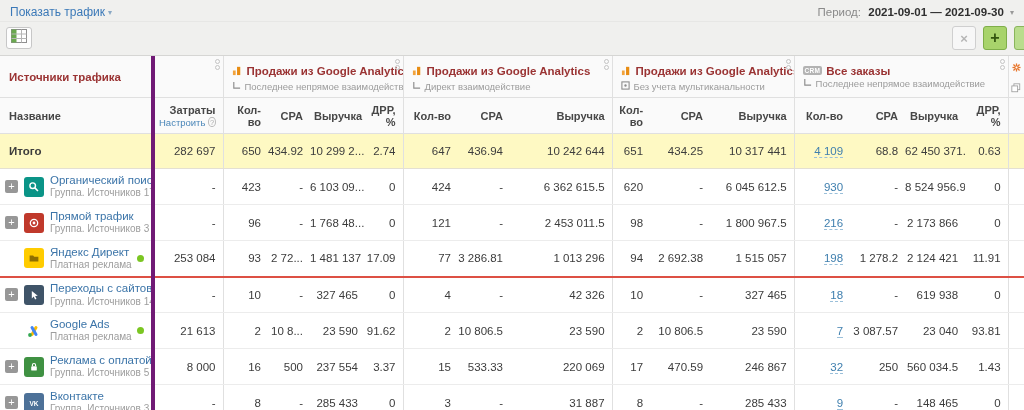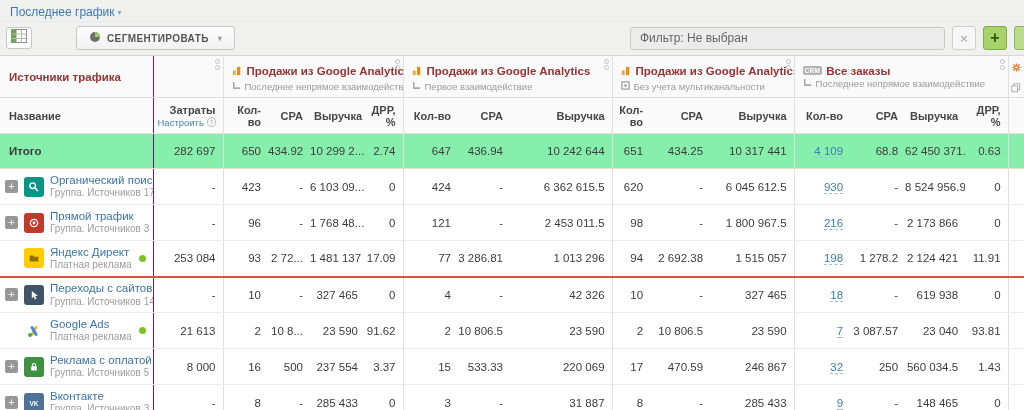--- a/index.html
+++ b/index.html
@@ -32,21 +32,21 @@
   .btn-clear { background:#f7f7f7; border:1px solid #cfcfcf; color:#b5b5b5; font-weight:bold; }
   .btn-add { background:#a8d36b; border:1px solid #7fae49; color:#33550f; font-weight:bold; font-size:16px; }
   .btn-sliver { width:14px; height:24px; margin-left:7px; margin-right:-10px; background:#b9dd8d; border:1px solid #8ab55c; border-radius:3px; }
 
   
   .table-wrap { position:absolute; top:55px; left:0; width:1024px; height:355px; background:#fff;
                 border-top:1px solid #d6d6d4; overflow:hidden; }
   table { border-collapse:collapse; table-layout:fixed; width:1024px; }
   th, td { padding:0; font-weight:normal; }
   .gs { border-left:1px solid #e0e0e0; }           
-  .cs { border-left:1px solid #701a75; }           
+  .cs { border-left:4px solid #701a75; }           
 
   thead th { background:#fafafa; border-bottom:1px solid #e0e0e0; position:relative; }
   tr.group-row th { height:28px; vertical-align:middle; text-align:left; }
   .grp-title-line { display:flex; align-items:center; gap:4px; padding:2px 14px 0 8px; white-space:nowrap; overflow:hidden; }
   .grp-title { color:#9a3333; font-weight:bold; font-size:11.5px; }
   .grp-sub-line { display:flex; align-items:center; gap:4px; padding:1px 14px 2px 8px; color:#9b9b9b; font-size:9.5px; white-space:nowrap; overflow:hidden; }
   .sources-title { color:#9a3333; font-weight:bold; font-size:11.5px; padding-left:9px; }
   .crm-badge { background:#b3b3b3; color:#fff; font-size:6.5px; font-weight:bold; border-radius:2px; padding:1px 2px; letter-spacing:.3px; }
   .gears { position:absolute; top:3px; right:3px; display:flex; flex-direction:column; gap:1px; }
   .gear-dot { width:5px; height:5px; border:1.6px solid #c4c4c4; border-radius:50%; }
@@ -54,63 +54,59 @@
   tr.cols-row th { height:36px; font-size:11px; font-weight:bold; color:#474747; vertical-align:middle; }
   th.h-name { text-align:left; padding-left:9px; }
   th.h-num, td.num { text-align:right; padding-right:7px; }
   th.h-num { padding-left:4px; }
   .cfg-line { font-weight:normal; font-size:9.5px; margin-top:1px; display:flex; justify-content:flex-end; align-items:center; gap:3px; }
   .cfg-link { color:#4a86b8; text-decoration:none; cursor:pointer; }
   .help-circle { width:10px; height:10px; border:1px solid #bbb; border-radius:50%; color:#aaa; font-size:7.5px;
                  display:inline-flex; align-items:center; justify-content:center; }
 
   tbody td { border-bottom:1px solid #ececec; font-size:11.5px; color:#3c3c3c; white-space:nowrap; overflow:hidden; }
-  tr.total-row td { background:#86efac; height:35px; border-bottom:1px solid #e4e0d2; }
+  tr.total-row td { background:#fef9c3; height:35px; border-bottom:1px solid #e4e0d2; }
   tr.total-row .total-label { font-weight:bold; padding-left:9px; }
   tr.data-row td { height:36px; }
   tr.red-line td { border-bottom:2px solid #dd5044; }
 
   .name-cell-inner { display:flex; align-items:center; gap:6px; padding-left:5px; position:relative; }
   .expander { width:13px; height:13px; min-width:13px; background:#979797; border-radius:2px; color:#fff;
               font-size:11px; line-height:12px; text-align:center; cursor:pointer; }
   .src-icon { width:20px; height:20px; min-width:20px; border-radius:3px; display:flex; align-items:center; justify-content:center; }
   .name-texts { display:flex; flex-direction:column; line-height:1.15; overflow:hidden; }
   .src-name { color:#3b74a8; font-size:11.5px; text-decoration:none; cursor:pointer; white-space:nowrap; }
   .src-sub { color:#9d9d9d; font-size:10px; white-space:nowrap; }
   .active-dot { position:absolute; right:7px; width:7px; height:7px; border-radius:50%; background:#7bc622; }
   .num-link { color:#3f7fae; text-decoration:none; border-bottom:1px dashed #9bc0da; cursor:pointer; }
   .hdr-side-icons { display:flex; flex-direction:column; align-items:center; gap:3px; padding-top:2px; }
 </style>
 </head>
 <body>
 
 <div class="topbar">
-  <a class="link-blue"><span>Последнее график</span><span class="caret">▾</span></a>
+  <a class="link-blue"><span>Показать трафик</span><span class="caret">▾</span></a>
+  <div class="period">
+    <span>Период:</span>
+    <b>2021-09-01 — 2021-09-30</b>
+    <span class="caret">▾</span>
+  </div>
 </div>
 
 <div class="toolbar">
   <div class="btn-tableicon">
     <span><svg width="16" height="14" viewBox="0 0 16 14">
           <rect x="0.5" y="0.5" width="15" height="13" fill="#fff" stroke="#8f8f8f"></rect>
           <rect x="0.5" y="0.5" width="5" height="13" fill="#6aa84f"></rect>
           <line x1="0.5" y1="5" x2="15.5" y2="5" stroke="#b5b5b5"></line>
           <line x1="0.5" y1="9.5" x2="15.5" y2="9.5" stroke="#b5b5b5"></line>
           <line x1="10.5" y1="0.5" x2="10.5" y2="13.5" stroke="#b5b5b5"></line>
         </svg></span>
   </div>
-  <div class="btn-segment">
-    <span><svg width="12" height="12" viewBox="0 0 12 12">
-          <circle cx="6" cy="6" r="5" fill="#6e6e6e"></circle>
-          <path d="M6,6 L6,1 A5,5 0 0 1 11,6 Z" fill="#9ccf62"></path>
-        </svg></span>
-    <span>СЕГМЕНТИРОВАТЬ</span>
-    <span class="caret" style="color:#999">▾</span>
-  </div>
   <div class="spacer"></div>
-  <input class="filter-input" readonly="" value="Фильтр: Не выбран" style="">
   <div class="btn-sq btn-clear">
       <span>×</span>
     </div>
   <div class="btn-sq btn-add">
       <span>+</span>
     </div>
   <div class="btn-sliver"></div>
 </div>
 
 <div class="table-wrap">
@@ -169,21 +165,21 @@
           <span><svg width="11" height="11" viewBox="0 0 12 12">
                   <rect x="1" y="6" width="3" height="5" fill="#f2a33c"></rect>
                   <rect x="5.5" y="2" width="3.5" height="9" fill="#e88c12"></rect>
                 </svg></span>
           <span class="grp-title">Продажи из Google Analytics</span>
         </div>
         <div class="grp-sub-line">
           <span><svg width="9" height="9" viewBox="0 0 10 10">
                   <path d="M2,1 V8 H9" fill="none" stroke="#8d8d8d" stroke-width="1.3"></path>
                 </svg></span>
-          <span>Первое взаимодействие</span>
+          <span>Директ взаимодействие</span>
         </div>
         <span class="gears">
               <i class="gear-dot"></i>
               <i class="gear-dot"></i>
             </span>
       </th>
       <th colspan="3" class="gs">
         <div class="grp-title-line">
           <span><svg width="11" height="11" viewBox="0 0 12 12">
                   <rect x="1" y="6" width="3" height="5" fill="#f2a33c"></rect>

